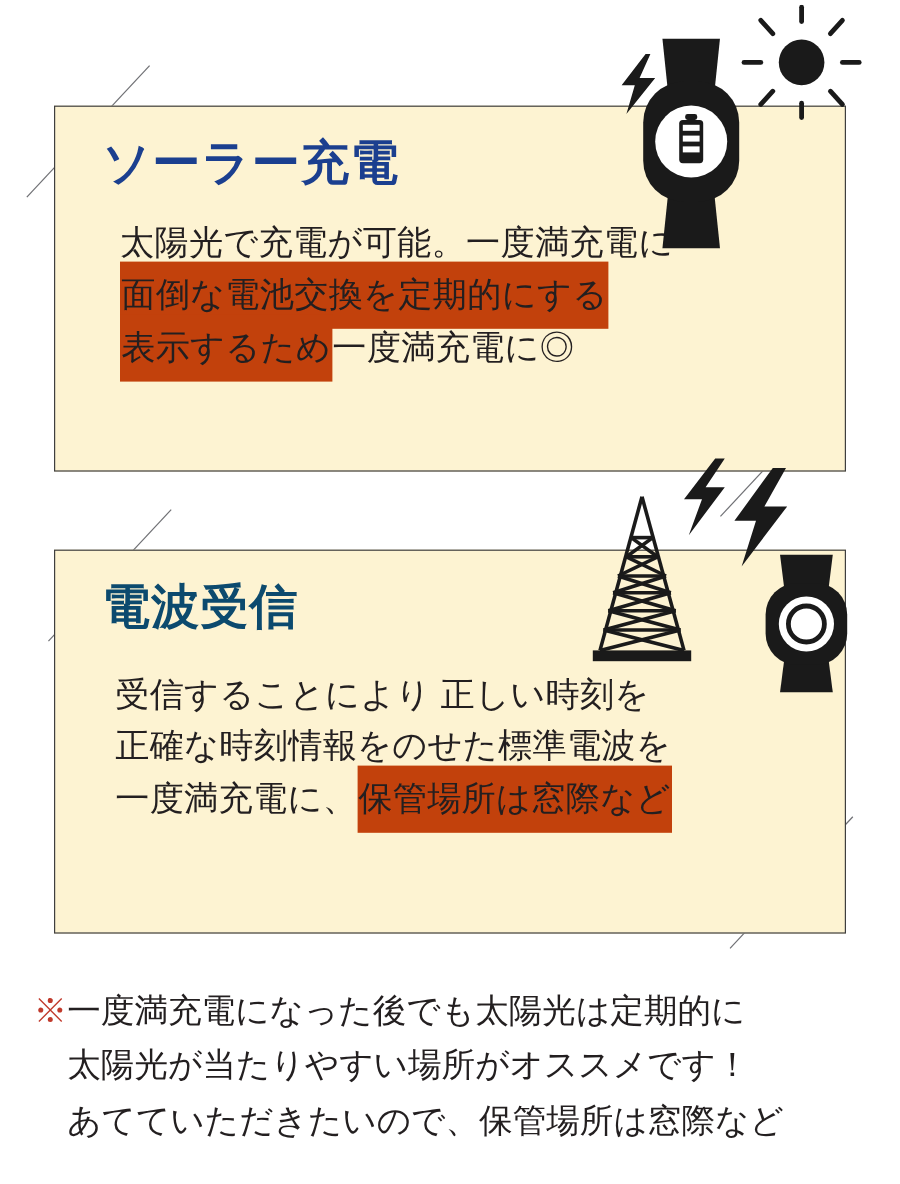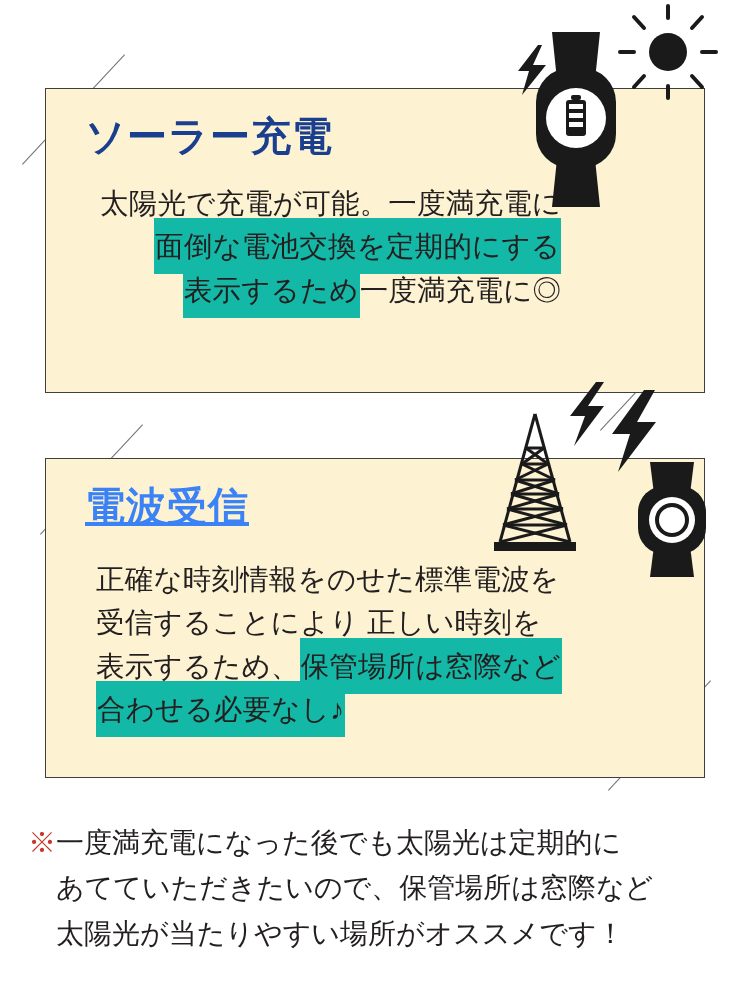--- a/index.html
+++ b/index.html
@@ -42,35 +42,35 @@
   .panel-2 { left: 45px; top: 458px; width: 660px; height: 320px; }
 
   .panel-title {
     position: absolute;
     font-size: 40px;
     font-weight: bold;
     letter-spacing: 1px;
     line-height: 1;
   }
   .title-solar { left: 85px; top: 116px; color: #1b3f8f; }
-  .title-radio { left: 85px; top: 486px; color: #3b82f6; text-decoration: underline; }
+  .title-radio { left: 85px; top: 486px; color: #0c4a6e; }
 
   .body-text {
     position: absolute;
     font-size: 28.5px;
     line-height: 1.52;
     letter-spacing: 0.2px;
     color: #231f20;
     white-space: nowrap;
   }
-  .body-1 { left: 100px; top: 182px; text-align: right; }
+  .body-1 { left: 100px; top: 182px; }
   .body-2 { left: 96px;  top: 558px; }
 
   .hl {
-    background: #14b8a6;
+    background: #c2410c;
     padding: 12px 1px;
   }
   .ast {
     color: #c0392b;
   }
 
   
   .footnote {
     position: absolute;
     left: 28px;
@@ -129,42 +129,39 @@
       <span class="hl">表示するため</span><span>一度満充電に◎</span>
     </div>
   </div>
 
   <div class="panel panel-2"></div>
 
   <div class="panel-title title-radio">電波受信</div>
 
   <div class="body-2 body-text">
     <div>
+      <span>受信することにより 正しい時刻を</span>
+    </div>
+    <div>
       <span>正確な時刻情報をのせた標準電波を</span>
     </div>
     <div>
-      <span>受信することにより 正しい時刻を</span>
-    </div>
-    <div>
-      <span>表示するため、</span><span class="hl">保管場所は窓際など</span>
-    </div>
-    <div>
-      <span class="hl">合わせる必要なし♪</span>
+      <span>一度満充電に、</span><span class="hl">保管場所は窓際など</span>
     </div>
   </div>
 
   <div class="footnote">
     <div>
       <span class="fn-mark">※</span><span>一度満充電になった後でも太陽光は定期的に</span>
+    </div>
+    <div style="padding-left:28px">
+      <span>太陽光が当たりやすい場所がオススメです！</span>
     </div>
     <div style="padding-left:28px">
       <span>あてていただきたいので、保管場所は窓際など</span>
-    </div>
-    <div style="padding-left:28px">
-      <span>太陽光が当たりやすい場所がオススメです！</span>
     </div>
   </div>
 
   <svg class="art sun" viewBox="0 0 110 110">
     <circle cx="58" cy="48" r="19" fill="#1a1a1a"></circle>
     <g stroke="#1a1a1a" stroke-width="4" stroke-linecap="round">
       <line x1="58" y1="14" x2="58" y2="2"></line>
       <line x1="82" y1="24" x2="92" y2="13"></line>
       <line x1="92" y1="48" x2="106" y2="48"></line>
       <line x1="82" y1="72" x2="92" y2="83"></line>

